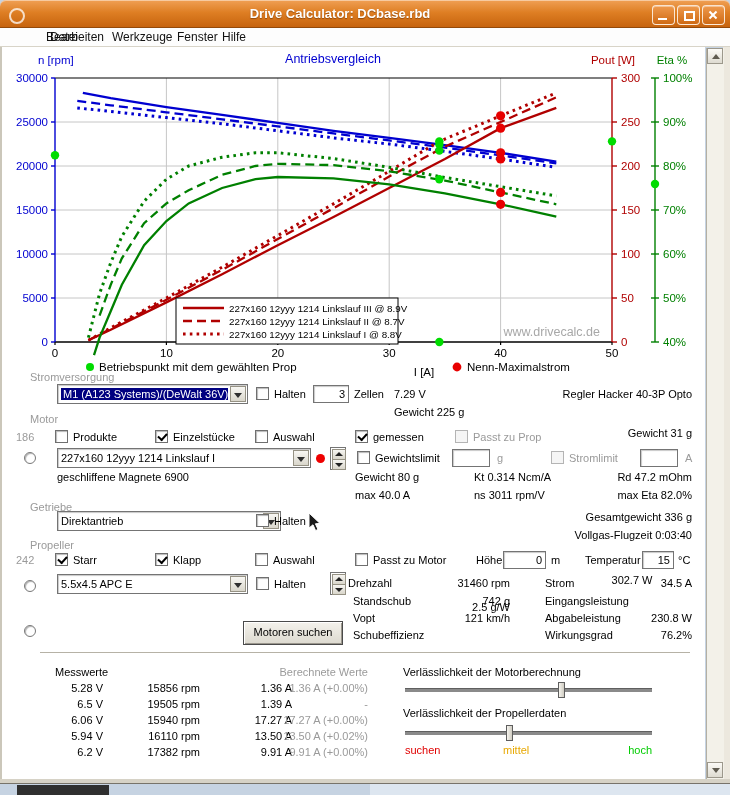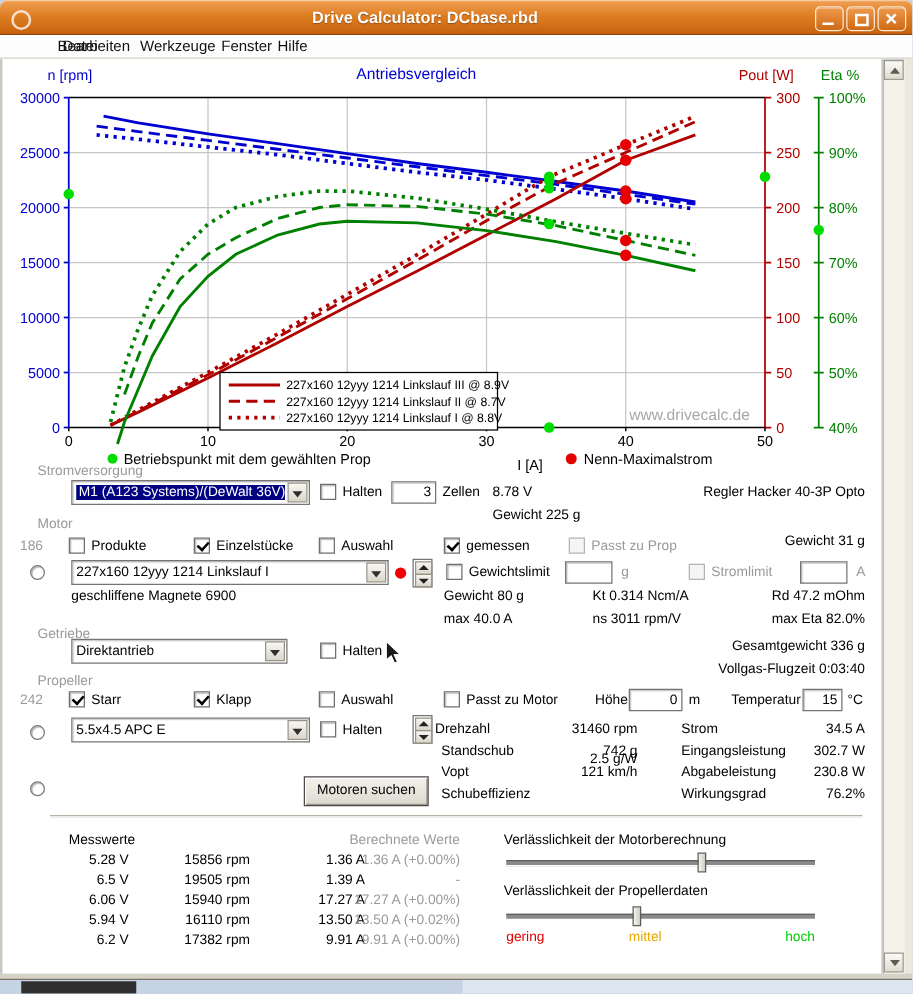--- a/index.html
+++ b/index.html
@@ -219,21 +219,21 @@
   <div class="combo sel" style="left:57px;top:384px;width:191px;">
     <span class="txt">M1 (A123 Systems)/(DeWalt 36V)</span>
     <span class="abtn">
         <i></i>
       </span>
   </div>
   <span class="cb" style="left:256px;top:387px;"></span>
   <div class="lbl" style="left:274px;top:388px;">Halten</div>
   <input class="tinput" style="left: 313px; top: 385px; width: 36px;" readonly="" value="3">
   <div class="lbl" style="left:354px;top:388px;">Zellen</div>
-  <div class="lbl" style="left:394px;top:388px;">8.78 V</div>
+  <div class="lbl" style="left:394px;top:388px;">7.29 V</div>
   <div class="lbl" style="left:394px;top:406px;">Gewicht 225 g</div>
   <div class="lbl rt" style="left:492px;top:388px;width:200px;">Regler Hacker 40-3P Opto</div>
   <div class="lbl rt" style="left:492px;top:406px;width:200px;margin-top:21px;">Gewicht 31 g</div>
 
   <div class="lbl gray" style="left:30px;top:413px;">Motor</div>
   <div class="lbl gray" style="left:16px;top:431px;">186</div>
   <span class="cb" style="left:55px;top:430px;"></span>
   <div class="lbl" style="left:73px;top:431px;">Produkte</div>
   <span class="cb checked" style="left:155px;top:430px;"></span>
   <div class="lbl" style="left:173px;top:431px;">Einzelstücke</div>
@@ -271,21 +271,21 @@
 
   <div class="lbl" style="left:57px;top:471px;">geschliffene Magnete 6900</div>
   <div class="lbl" style="left:355px;top:471px;">Gewicht 80 g</div>
   <div class="lbl" style="left:474px;top:471px;">Kt 0.314 Ncm/A</div>
   <div class="lbl rt" style="left:572px;top:471px;width:120px;">Rd 47.2 mOhm</div>
   <div class="lbl" style="left:355px;top:489px;">max 40.0 A</div>
   <div class="lbl" style="left:474px;top:489px;">ns 3011 rpm/V</div>
   <div class="lbl rt" style="left:572px;top:489px;width:120px;">max Eta 82.0%</div>
 
   <div class="lbl gray" style="left:30px;top:501px;">Getriebe</div>
-  <div class="combo" style="left:57px;top:511px;width:173px;">
+  <div class="combo" style="left:57px;top:511px;width:224px;">
     <span class="txt">Direktantrieb</span>
     <span class="abtn">
         <i></i>
       </span>
   </div>
   <span class="cb" style="left:256px;top:514px;"></span>
   <div class="lbl" style="left:274px;top:515px;">Halten</div>
   <svg style="position:absolute;left:308px;top:512px;" width="14" height="20">
     <path d="M1,1 L1,16 L5,12.8 L7.6,18.6 L10,17.4 L7.4,11.8 L12,11.4 Z" fill="#1a1a1a" stroke="#ffffff" stroke-width="1"></path>
   </svg>
@@ -327,21 +327,21 @@
       </span>
   </div>
 
   <div class="lbl" style="left:348px;top:577px;">Drehzahl</div>
   <div class="lbl rt" style="left:420px;top:577px;width:90px;">31460 rpm</div>
   <div class="lbl" style="left:545px;top:577px;">Strom</div>
   <div class="lbl rt" style="left:572px;top:577px;width:120px;">34.5 A</div>
   <div class="lbl" style="left:353px;top:595px;">Standschub</div>
   <div class="lbl rt" style="left:420px;top:595px;width:90px;">742 g</div>
   <div class="lbl" style="left:545px;top:595px;">Eingangsleistung</div>
-  <div class="lbl rt" style="left:572px;top:595px;width:120px;">302.7 W</div>
+  <div class="lbl rt" style="left:572px;top:574px;width:120px;text-align:center;">302.7 W</div>
   <div class="lbl" style="left:353px;top:612px;">Vopt</div>
   <div class="lbl rt" style="left:420px;top:612px;width:90px;">121 km/h</div>
   <div class="lbl" style="left:545px;top:612px;">Abgabeleistung</div>
   <div class="lbl rt" style="left:572px;top:612px;width:120px;">230.8 W</div>
   <div class="lbl" style="left:353px;top:629px;">Schubeffizienz</div>
   <div class="lbl rt" style="left:420px;top:601px;width:90px;">2.5 g/W</div>
   <div class="lbl" style="left:545px;top:629px;">Wirkungsgrad</div>
   <div class="lbl rt" style="left:572px;top:629px;width:120px;">76.2%</div>
 
   <span class="radio" style="left:24px;top:625px;"></span>
@@ -374,21 +374,21 @@
   <div class="lbl rt gray" style="left:248px;top:746px;width:120px;">9.91 A (+0.00%)</div>
 
   <div class="lbl" style="left:403px;top:666px;">Verlässlichkeit der Motorberechnung</div>
   <div class="slider-track" style="left:405px;top:688px;width:247px;">
     <div class="slider-thumb" style="left: calc(63% - 3px);"></div>
   </div>
   <div class="lbl" style="left:403px;top:707px;">Verlässlichkeit der Propellerdaten</div>
   <div class="slider-track" style="left:405px;top:731px;width:247px;">
     <div class="slider-thumb" style="left: calc(42% - 3px);"></div>
   </div>
-  <div class="lbl lv-gering" style="left:405px;top:744px;">gering</div>
+  <div class="lbl lv-gering" style="left:405px;top:744px;">suchen</div>
   <div class="lbl lv-mittel" style="left:503px;top:744px;">mittel</div>
   <div class="lbl lv-hoch rt" style="left:612px;top:744px;width:40px;">hoch</div>
 
   <div class="vscroll"></div>
   <div class="sbtn" style="top:48px;">
       <span class="tri-up"></span>
     </div>
   <div class="sbtn" style="top:762px;">
       <span class="tri-down"></span>
     </div>

